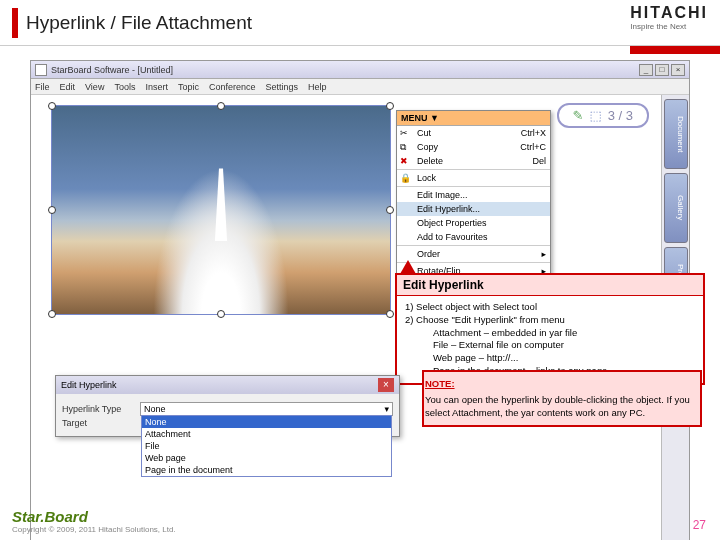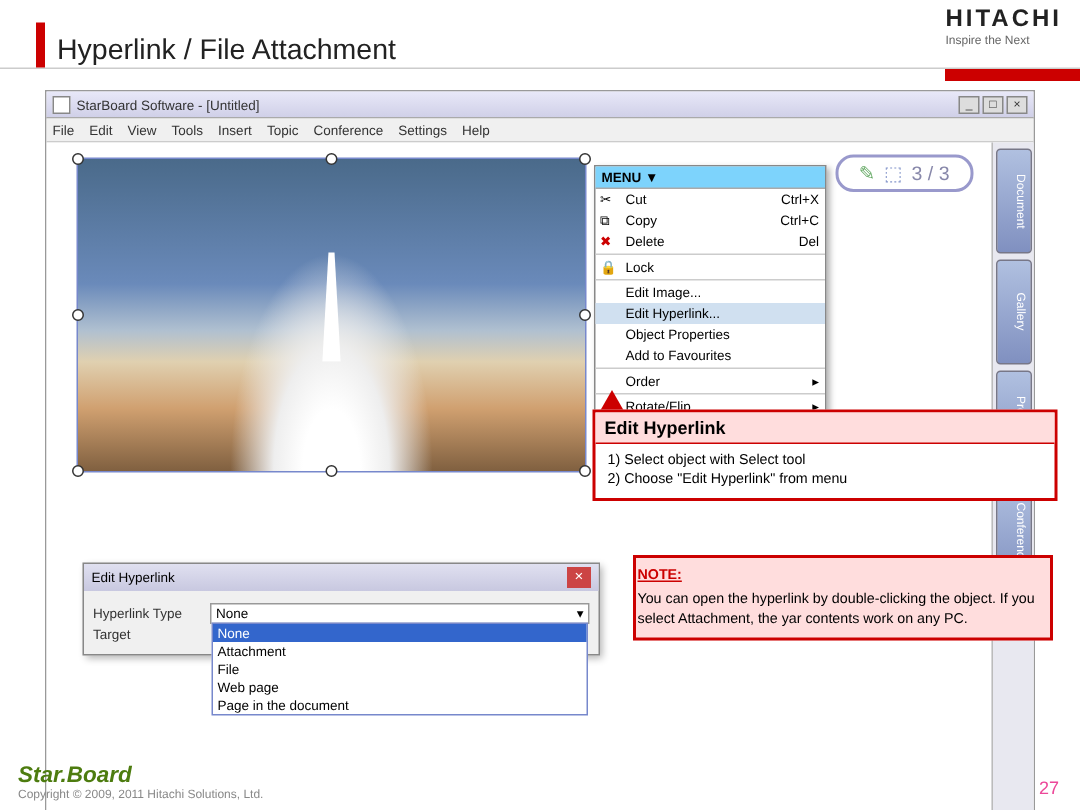--- a/index.html
+++ b/index.html
@@ -1,38 +1,38 @@
 <!DOCTYPE html>
 <html><head>
 <meta charset="utf-8">
 <style>
 *{box-sizing:border-box;margin:0;padding:0}
 body{width:720px;height:540px;font-family:Arial,sans-serif;background:#fff;position:relative;overflow:hidden}
 .slide{width:100%;height:100%;position:relative}
-.title-bar{height:46px;display:flex;align-items:flex-end;padding:0 24px;border-bottom:1px solid #ccc}
+.title-bar{height:46px;display:flex;align-items:center;padding:0 12px;border-bottom:1px solid #ccc}
 .red-bar{width:6px;height:30px;background:#c00;margin-right:8px}
 .title{font-size:19px;font-weight:500;color:#222}
 .logo-area{position:absolute;right:12px;top:4px;text-align:left;font-size:9px}
 .logo-text{font-weight:bold;font-size:16px;letter-spacing:2px;color:#222}
 .logo-sub{color:#666;font-size:8px}
 .red-accent{position:absolute;right:0;top:46px;width:90px;height:8px;background:#c00}
 .app-frame{position:absolute;left:30px;top:60px;width:660px;height:516px;border:1px solid #999;background:#f5f5f5}
 .app-titlebar{height:18px;background:linear-gradient(#e8e8f8,#d0d0e8);border-bottom:1px solid #aaa;display:flex;align-items:center;padding:0 4px;font-size:9px;color:#333}
 .app-titlebar .icon{width:12px;height:12px;background:#fff;border:1px solid #888;margin-right:4px}
 .win-btns{margin-left:auto;display:flex;gap:2px}
 .win-btn{width:14px;height:12px;background:#ddd;border:1px solid #888;font-size:8px;text-align:center;line-height:10px}
 .menubar{height:16px;background:#f0f0f0;border-bottom:1px solid #ccc;display:flex;padding:0 4px;font-size:9px;color:#333;gap:10px;align-items:center}
 .canvas{position:relative;height:calc(100% - 34px);background:#fff}
 .image-obj{position:absolute;left:20px;top:10px;width:340px;height:210px;border:1px solid #78c}
 .handle{position:absolute;width:8px;height:8px;background:#fff;border:1px solid #333;border-radius:50%}
 .rocket{width:100%;height:100%;background:linear-gradient(180deg,#4a6a8a 0%,#6a8aba 40%,#b0c0d0 55%,#e0d0b0 65%,#d0a070 80%,#806040 100%);position:relative}
 .smoke{position:absolute;bottom:0;left:30%;width:40%;height:70%;background:radial-gradient(ellipse at bottom,#fff 20%,#eee 40%,transparent 70%)}
 .ship{position:absolute;bottom:35%;left:47%;width:6%;height:35%;background:#fff;clip-path:polygon(40% 0,60% 0,80% 100%,20% 100%)}
 .ctx-menu{position:absolute;left:365px;top:15px;width:155px;background:#fff;border:1px solid #888;box-shadow:2px 2px 4px rgba(0,0,0,.3);font-size:9px}
-.ctx-header{background:#7dd3fc;padding:2px 4px;font-weight:bold;border-bottom:1px solid #aaa}
+.ctx-header{background:#fdba74;padding:2px 4px;font-weight:bold;border-bottom:1px solid #aaa}
 .ctx-item{padding:2px 4px 2px 20px;position:relative;display:flex;justify-content:space-between}
 .ctx-item.hl{background:#d0e0f0}
 .ctx-sep{height:1px;background:#ccc;margin:1px 0}
 .ctx-icon{position:absolute;left:3px;top:2px;width:11px;height:11px}
 .page-ind{position:absolute;right:40px;top:8px;border:2px solid #99c;border-radius:12px;padding:3px 14px;font-size:13px;color:#88a;display:flex;align-items:center;gap:6px}
 .side-tabs{position:absolute;right:0;top:0;width:28px;height:100%;background:#e8e8f0;border-left:1px solid #bbb}
 .side-tab{width:24px;height:70px;margin:4px 2px;background:linear-gradient(#b0c0e0,#8090c0);border:1px solid #778;border-radius:3px;writing-mode:vertical-rl;font-size:8px;color:#fff;text-align:center;padding:4px 2px}
 .callout{position:absolute;background:#fff;border:2px solid #c00}
 .callout-title{background:#fdd;padding:3px 6px;font-weight:bold;font-size:12px;border-bottom:1px solid #c00}
 .callout-body{padding:5px 8px;font-size:9.5px;line-height:1.35}
@@ -165,20 +165,26 @@
       </div>
     </div>
   </div>
 
   <div class="arrow-up"></div>
   <div class="callout" style="left:395px;top:273px;width:310px">
     <div class="callout-title">Edit Hyperlink</div>
     <div class="callout-body">
       <div>1) Select object with Select tool</div>
       <div>2) Choose "Edit Hyperlink" from menu</div>
+      <div style="padding-left:28px">
+        <div>Attachment – embedded in yar file</div>
+        <div>File – External file on computer</div>
+        <div>Web page – http://...</div>
+        <div>Page in the document – links to any page</div>
+      </div>
     </div>
   </div>
 
   <div class="dialog">
     <div class="dlg-title">
       <span>Edit Hyperlink</span>
       <div class="dlg-close">×</div>
     </div>
     <div class="dlg-body">
       <div class="dlg-row">

